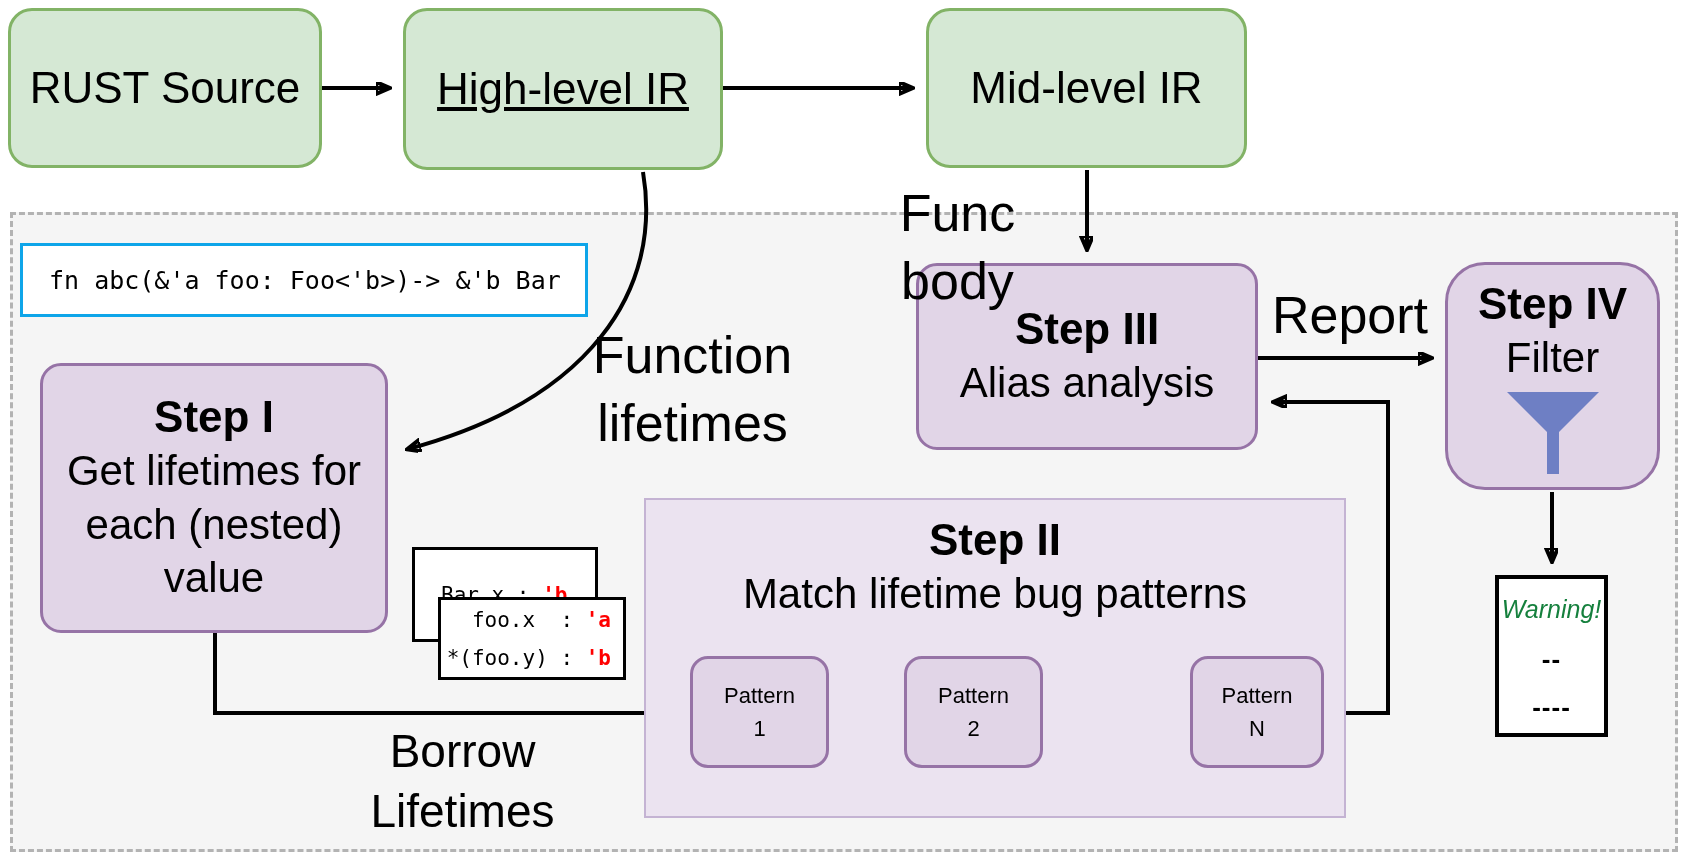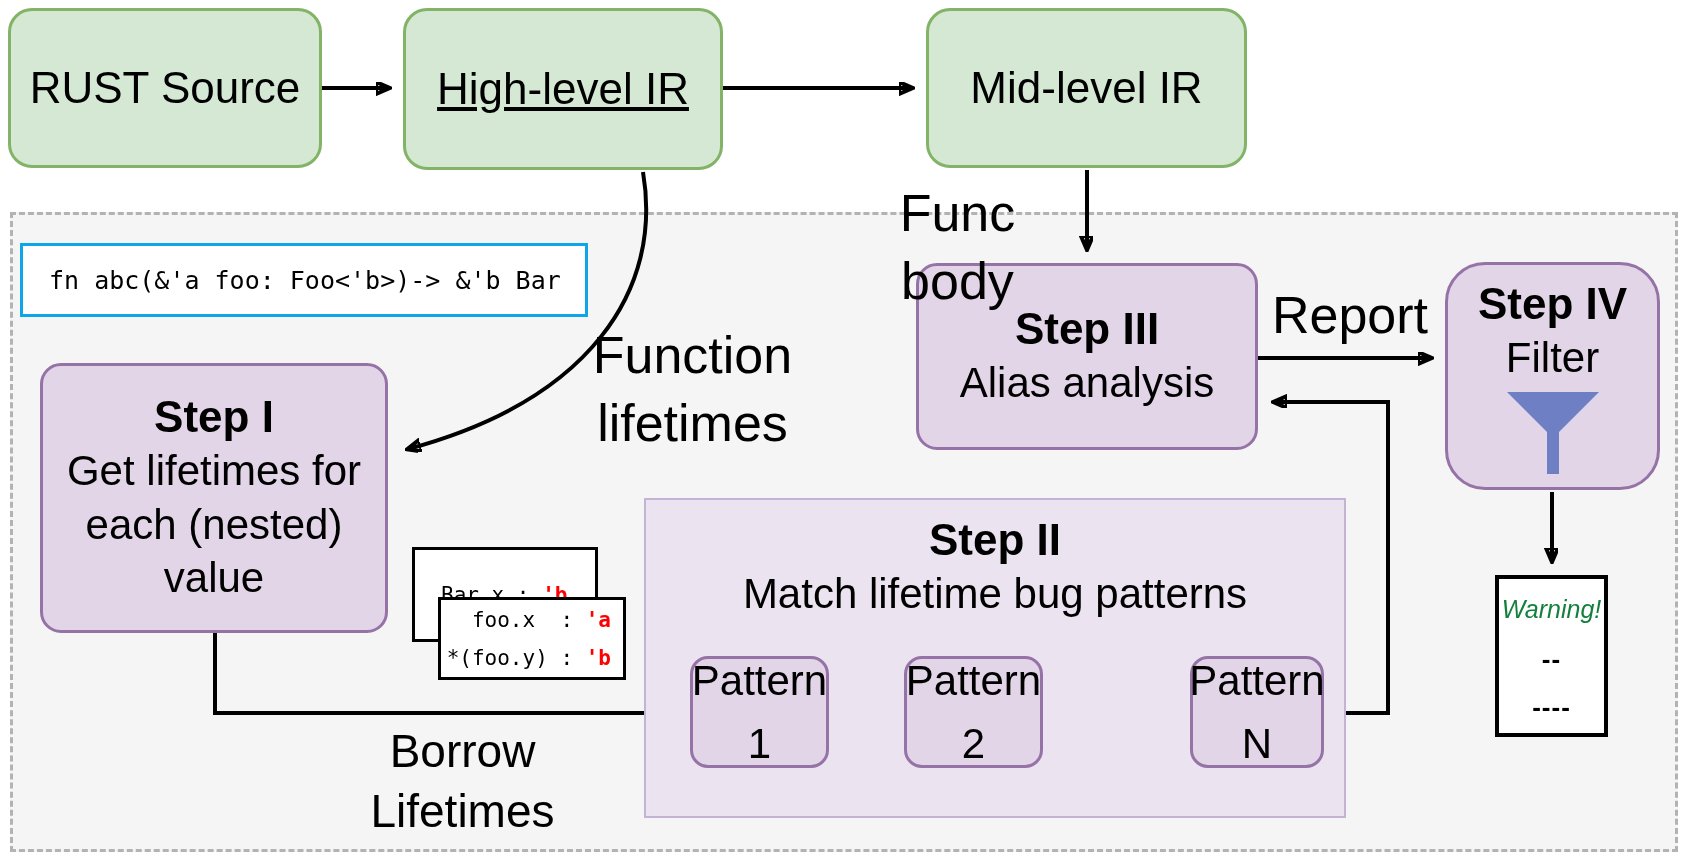--- a/index.html
+++ b/index.html
@@ -33,21 +33,21 @@
   
   .step2-container{
     left:644px;top:498px;width:702px;height:320px;
     background:#ebe3f0;border:2px solid #c4b3d3;z-index:2;
     text-align:center;
   }
   .step2-container .step-title{margin-top:14px;}
   .pattern-box{
     background:#e1d5e7;border:3px solid #9673a6;border-radius:18px;
     display:flex;flex-direction:column;align-items:center;justify-content:center;
-    font-size:42px;line-height:1.5;z-index:3;
+    font-size:22px;line-height:1.5;z-index:3;
   }
   
   .code-box{
     left:20px;top:243px;width:568px;height:74px;background:#fff;border:3px solid #0ea5e9;
     display:flex;align-items:center;padding-left:26px;
     font-family:"DejaVu Sans Mono",monospace;font-size:25px;z-index:3;
   }
   .card{
     background:#fff;border:3px solid #000;font-family:"DejaVu Sans Mono",monospace;
     font-size:21px;z-index:3;display:flex;flex-direction:column;justify-content:center;

